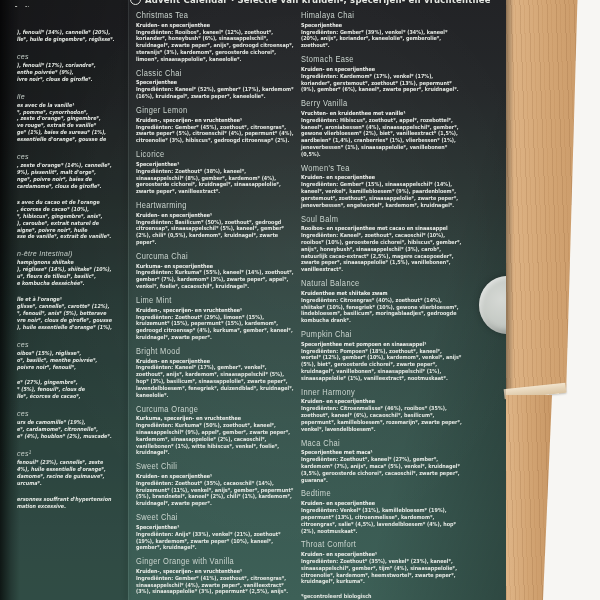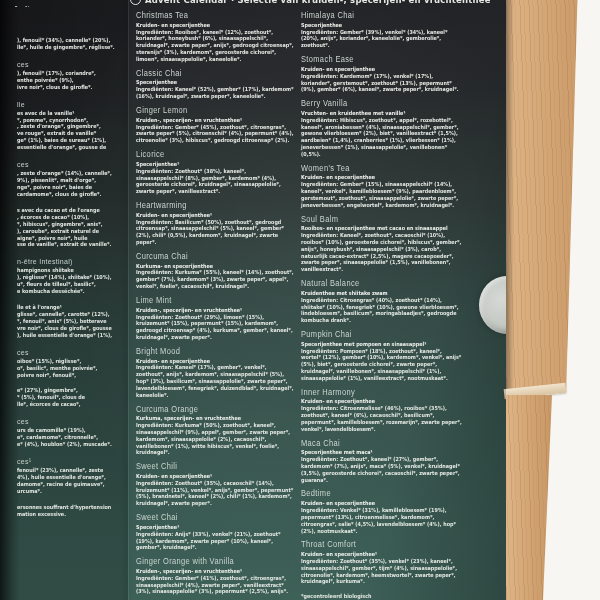--- a/index.html
+++ b/index.html
@@ -40,21 +40,21 @@
   
   .banner-left{position:absolute;left:3px;top:0;height:7px;width:80px;overflow:hidden;z-index:3;}
   .banner-left span{position:relative;top:-4px;display:inline-block;font-size:6.5px;font-weight:bold;color:#cfd2cd;white-space:nowrap;}
   .banner{position:absolute;left:130px;top:0;height:8px;width:360px;overflow:hidden;z-index:3;}
   .banner-inner{position:relative;top:-6px;white-space:nowrap;color:#e4e7e2;font-weight:bold;font-size:8.5px;letter-spacing:.2px;}
   .circle-icon{display:inline-block;width:9px;height:9px;border:1.3px solid #e4e7e2;border-radius:50%;vertical-align:-2px;margin-right:4px;}
 
   
   .col{position:absolute;top:0;z-index:4;}
   .col-inner{transform:scaleX(0.88);transform-origin:0 0;}
-  .col-fr{left:17px;width:108px;padding-top:36px;}
+  .col-fr{left:17px;width:108px;padding-top:28px;font-style:italic;}
   .col-fr .col-inner{width:123px;}
   .col-nl1{left:136px;width:158px;padding-top:11px;}
   .col-nl1 .col-inner{width:180px;}
   .col-nl2{left:301px;width:162px;padding-top:11px;}
   .col-nl2 .col-inner{width:184px;}
 
   .tea{margin-bottom:6px;}
   .tea-name{font-family:"Liberation Sans",sans-serif;font-weight:400;font-size:8.5px;line-height:1.15;
        color:#ccd6d0;letter-spacing:.4px;margin-bottom:1px;}
   .tea-type{font-size:5.5px;line-height:1.25;font-weight:bold;color:#f0f2ee;}

